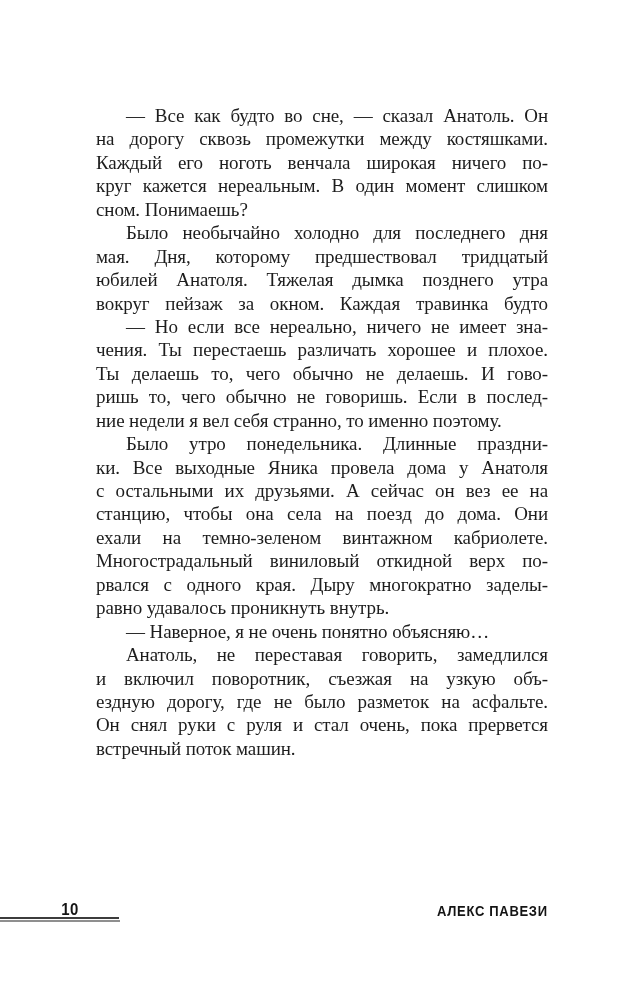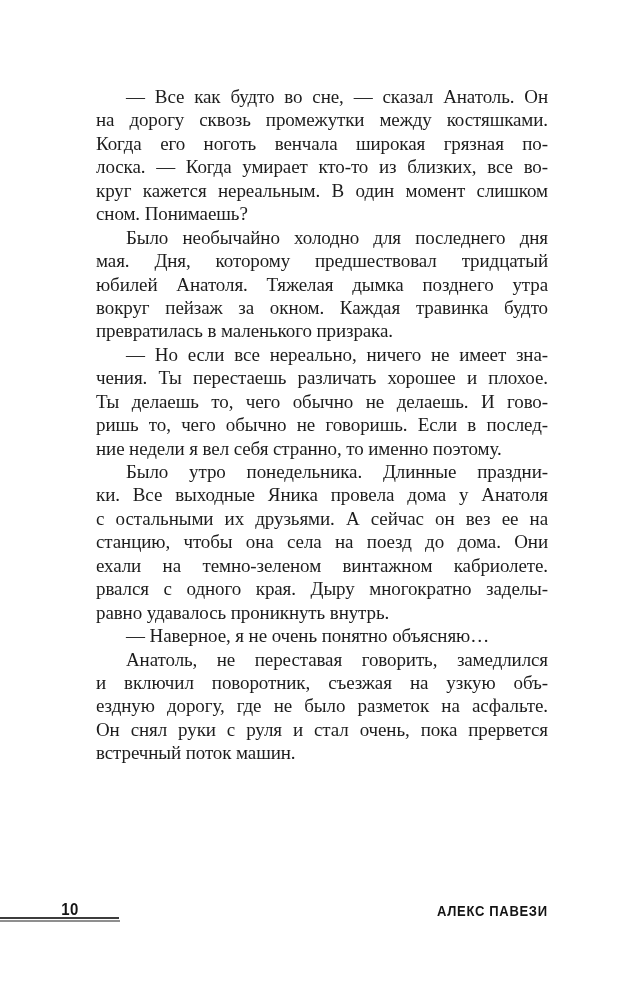--- a/index.html
+++ b/index.html
@@ -11,21 +11,21 @@
     position: relative;
     width: 619px;
     height: 1000px;
     margin: 0 auto;
     background: #ffffff;
     overflow: hidden;
   }
   .text-block {
     position: absolute;
     left: 96px;
-    top: 85px;
+    top: 104px;
     width: 452px;
     font-family: "Liberation Serif", "DejaVu Serif", serif;
     font-size: 19px;
     line-height: 23.45px;
     color: #1d1d1d;
     letter-spacing: -0.1px;
   }
   .paragraph {
     margin: 0;
     padding: 0;
@@ -94,45 +94,44 @@
   }
 </style>
 </head>
 <body>
 
 <div class="book-page">
   <div class="text-block">
       <div class="paragraph">
         <div class="line first">— Все как будто во сне, — сказал Анатоль. Он</div>
         <div class="line">на дорогу сквозь промежутки между костяшками.</div>
-        <div class="line">Когда его ноготь венчала широкая грязная по-</div>
-        <div class="line">лоска. — Когда умирает кто-то из близких, все во-</div>
+        <div class="line">Каждый его ноготь венчала широкая ничего по-</div>
         <div class="line">круг кажется нереальным. В один момент слишком</div>
         <div class="line last">сном. Понимаешь?</div>
       </div>
       <div class="paragraph">
         <div class="line first">Было необычайно холодно для последнего дня</div>
         <div class="line">мая. Дня, которому предшествовал тридцатый</div>
         <div class="line">юбилей Анатоля. Тяжелая дымка позднего утра</div>
         <div class="line">вокруг пейзаж за окном. Каждая травинка будто</div>
-        <div class="line last">превратилась в маленького призрака.</div>
       </div>
       <div class="paragraph">
         <div class="line first">— Но если все нереально, ничего не имеет зна-</div>
         <div class="line">чения. Ты перестаешь различать хорошее и плохое.</div>
         <div class="line">Ты делаешь то, чего обычно не делаешь. И гово-</div>
         <div class="line">ришь то, чего обычно не говоришь. Если в послед-</div>
         <div class="line last">ние недели я вел себя странно, то именно поэтому.</div>
       </div>
       <div class="paragraph">
         <div class="line first">Было утро понедельника. Длинные праздни-</div>
         <div class="line">ки. Все выходные Яника провела дома у Анатоля</div>
         <div class="line">с остальными их друзьями. А сейчас он вез ее на</div>
         <div class="line">станцию, чтобы она села на поезд до дома. Они</div>
         <div class="line">ехали на темно-зеленом винтажном кабриолете.</div>
+        <div class="line">Многострадальный виниловый откидной верх по-</div>
         <div class="line">рвался с одного края. Дыру многократно заделы-</div>
         <div class="line last">равно удавалось проникнуть внутрь.</div>
       </div>
       <div class="paragraph">
         <div class="line first last">— Наверное, я не очень понятно объясняю…</div>
       </div>
       <div class="paragraph">
         <div class="line first">Анатоль, не переставая говорить, замедлился</div>
         <div class="line">и включил поворотник, съезжая на узкую объ-</div>
         <div class="line">ездную дорогу, где не было разметок на асфальте.</div>

